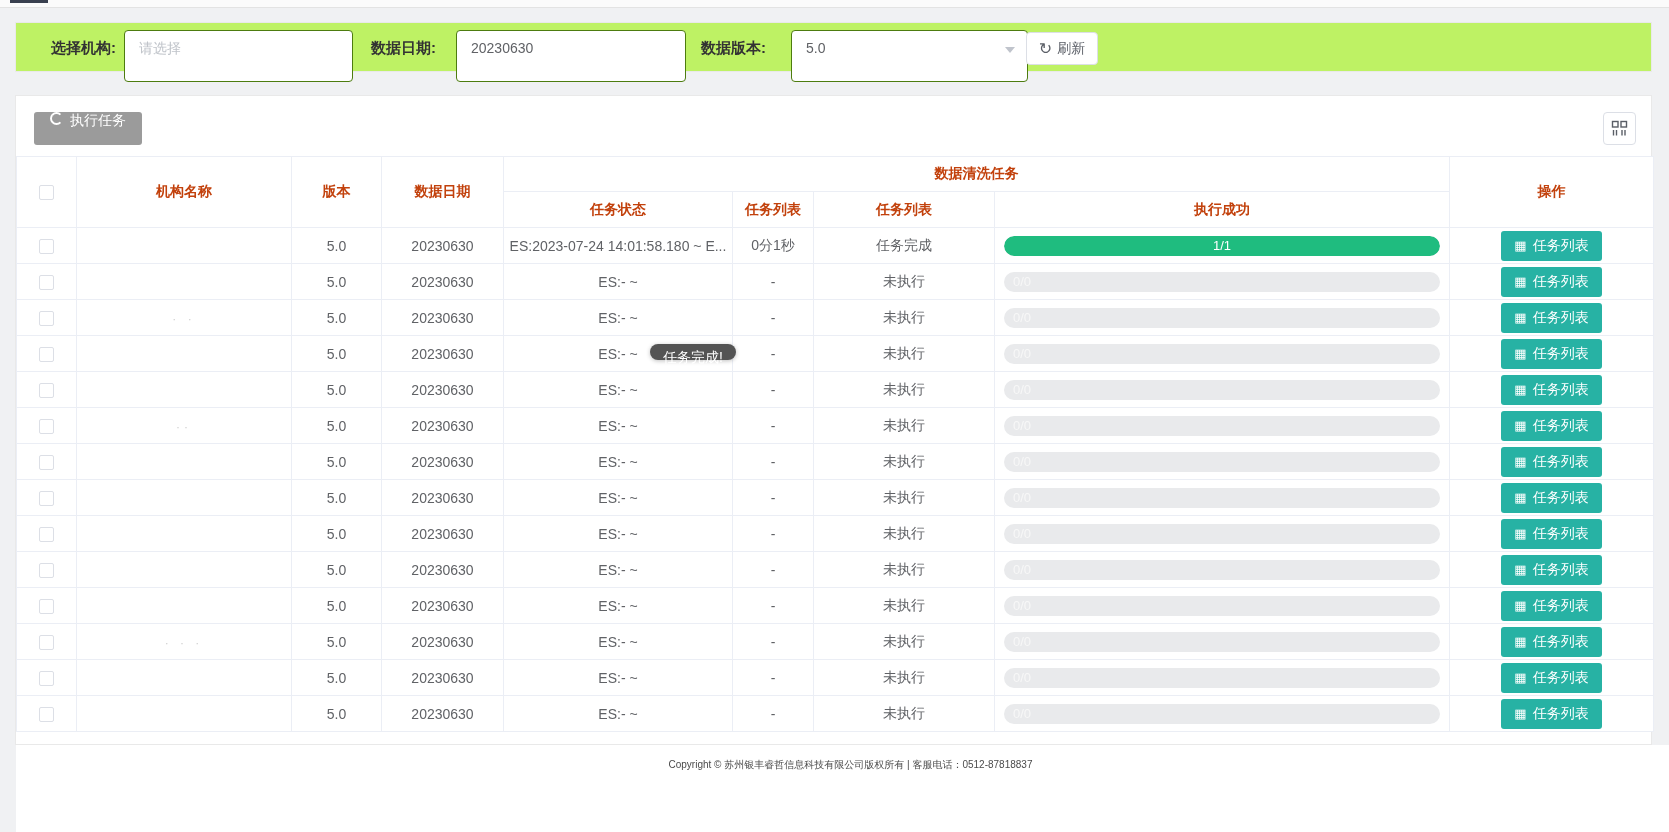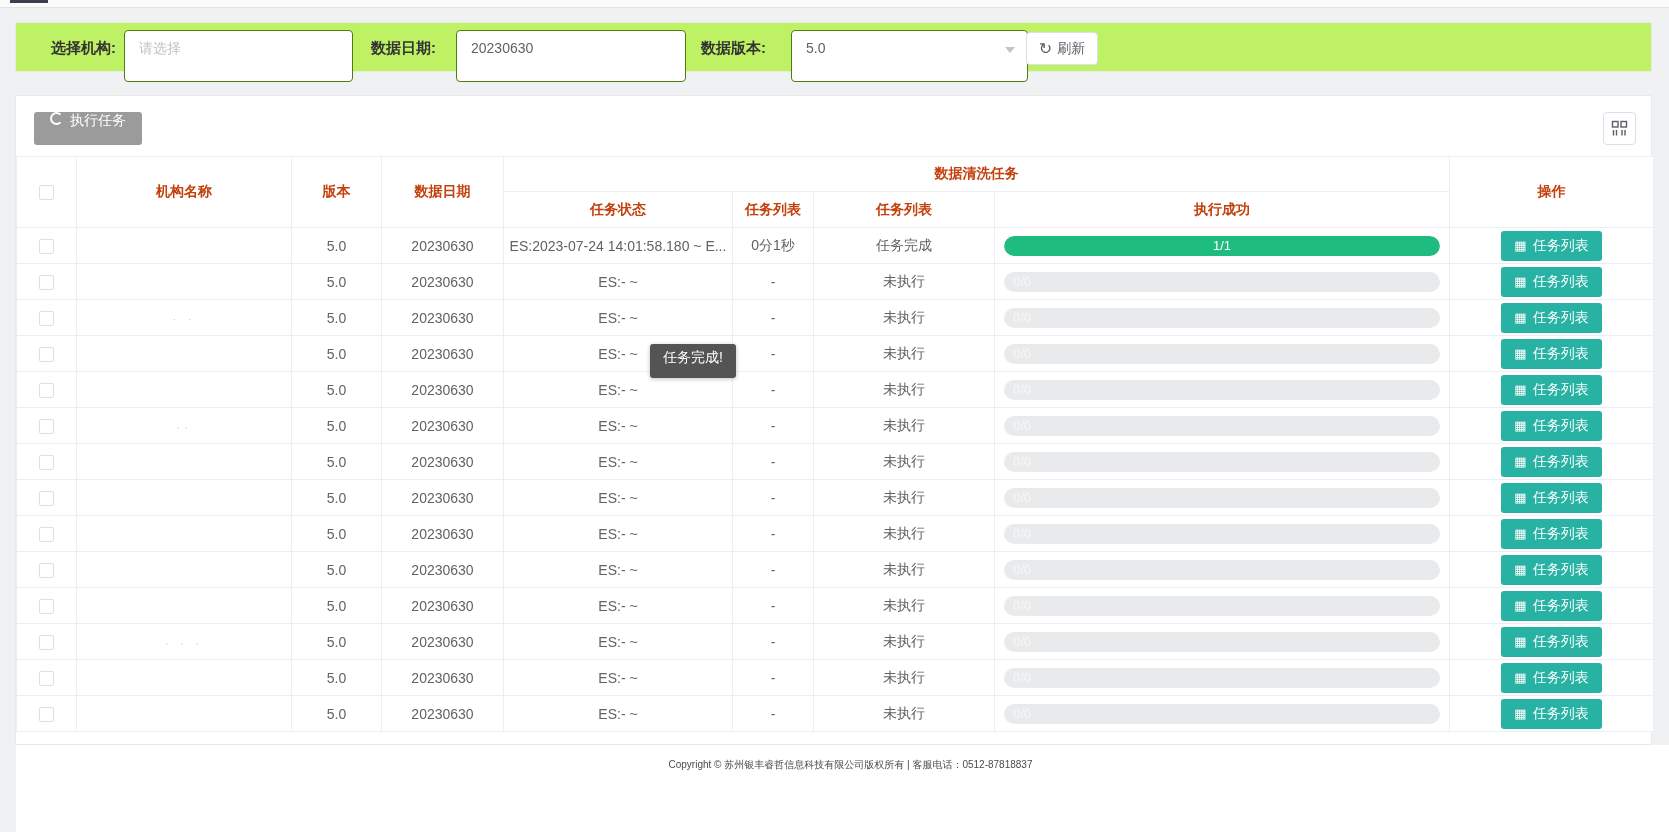--- a/index.html
+++ b/index.html
@@ -96,22 +96,22 @@
 
   
   .act-btn {
     height:30px; padding:0 13px; background:#27b2a4; border:none; border-radius:3px;
     color:#fff; font-size:14px; display:inline-flex; align-items:center; gap:6px; cursor:pointer;
   }
   .grid-glyph { font-size:13px; line-height:1; }
 
   
   .tooltip {
-    position:absolute; left:650px; top:344px; height:34px; padding:0 13px; line-height:27px;
-    background:#545454; color:#fff; font-size:14px; border-radius:3px; z-index:10;
+    position:absolute; left:650px; top:344px; height:16px; padding:0 13px; line-height:27px;
+    background:#545454; color:#fff; font-size:14px; border-radius:9px; z-index:10;
     box-shadow:0 1px 4px rgba(0,0,0,.25);
   }
 
   
   .footer {
     position:absolute; left:16px; top:745px; width:1669px; height:87px; background:#fff;
     text-align:center; padding-top:13px; color:#4a4a4a; font-size:10px;
   }
 </style>
 </head>

